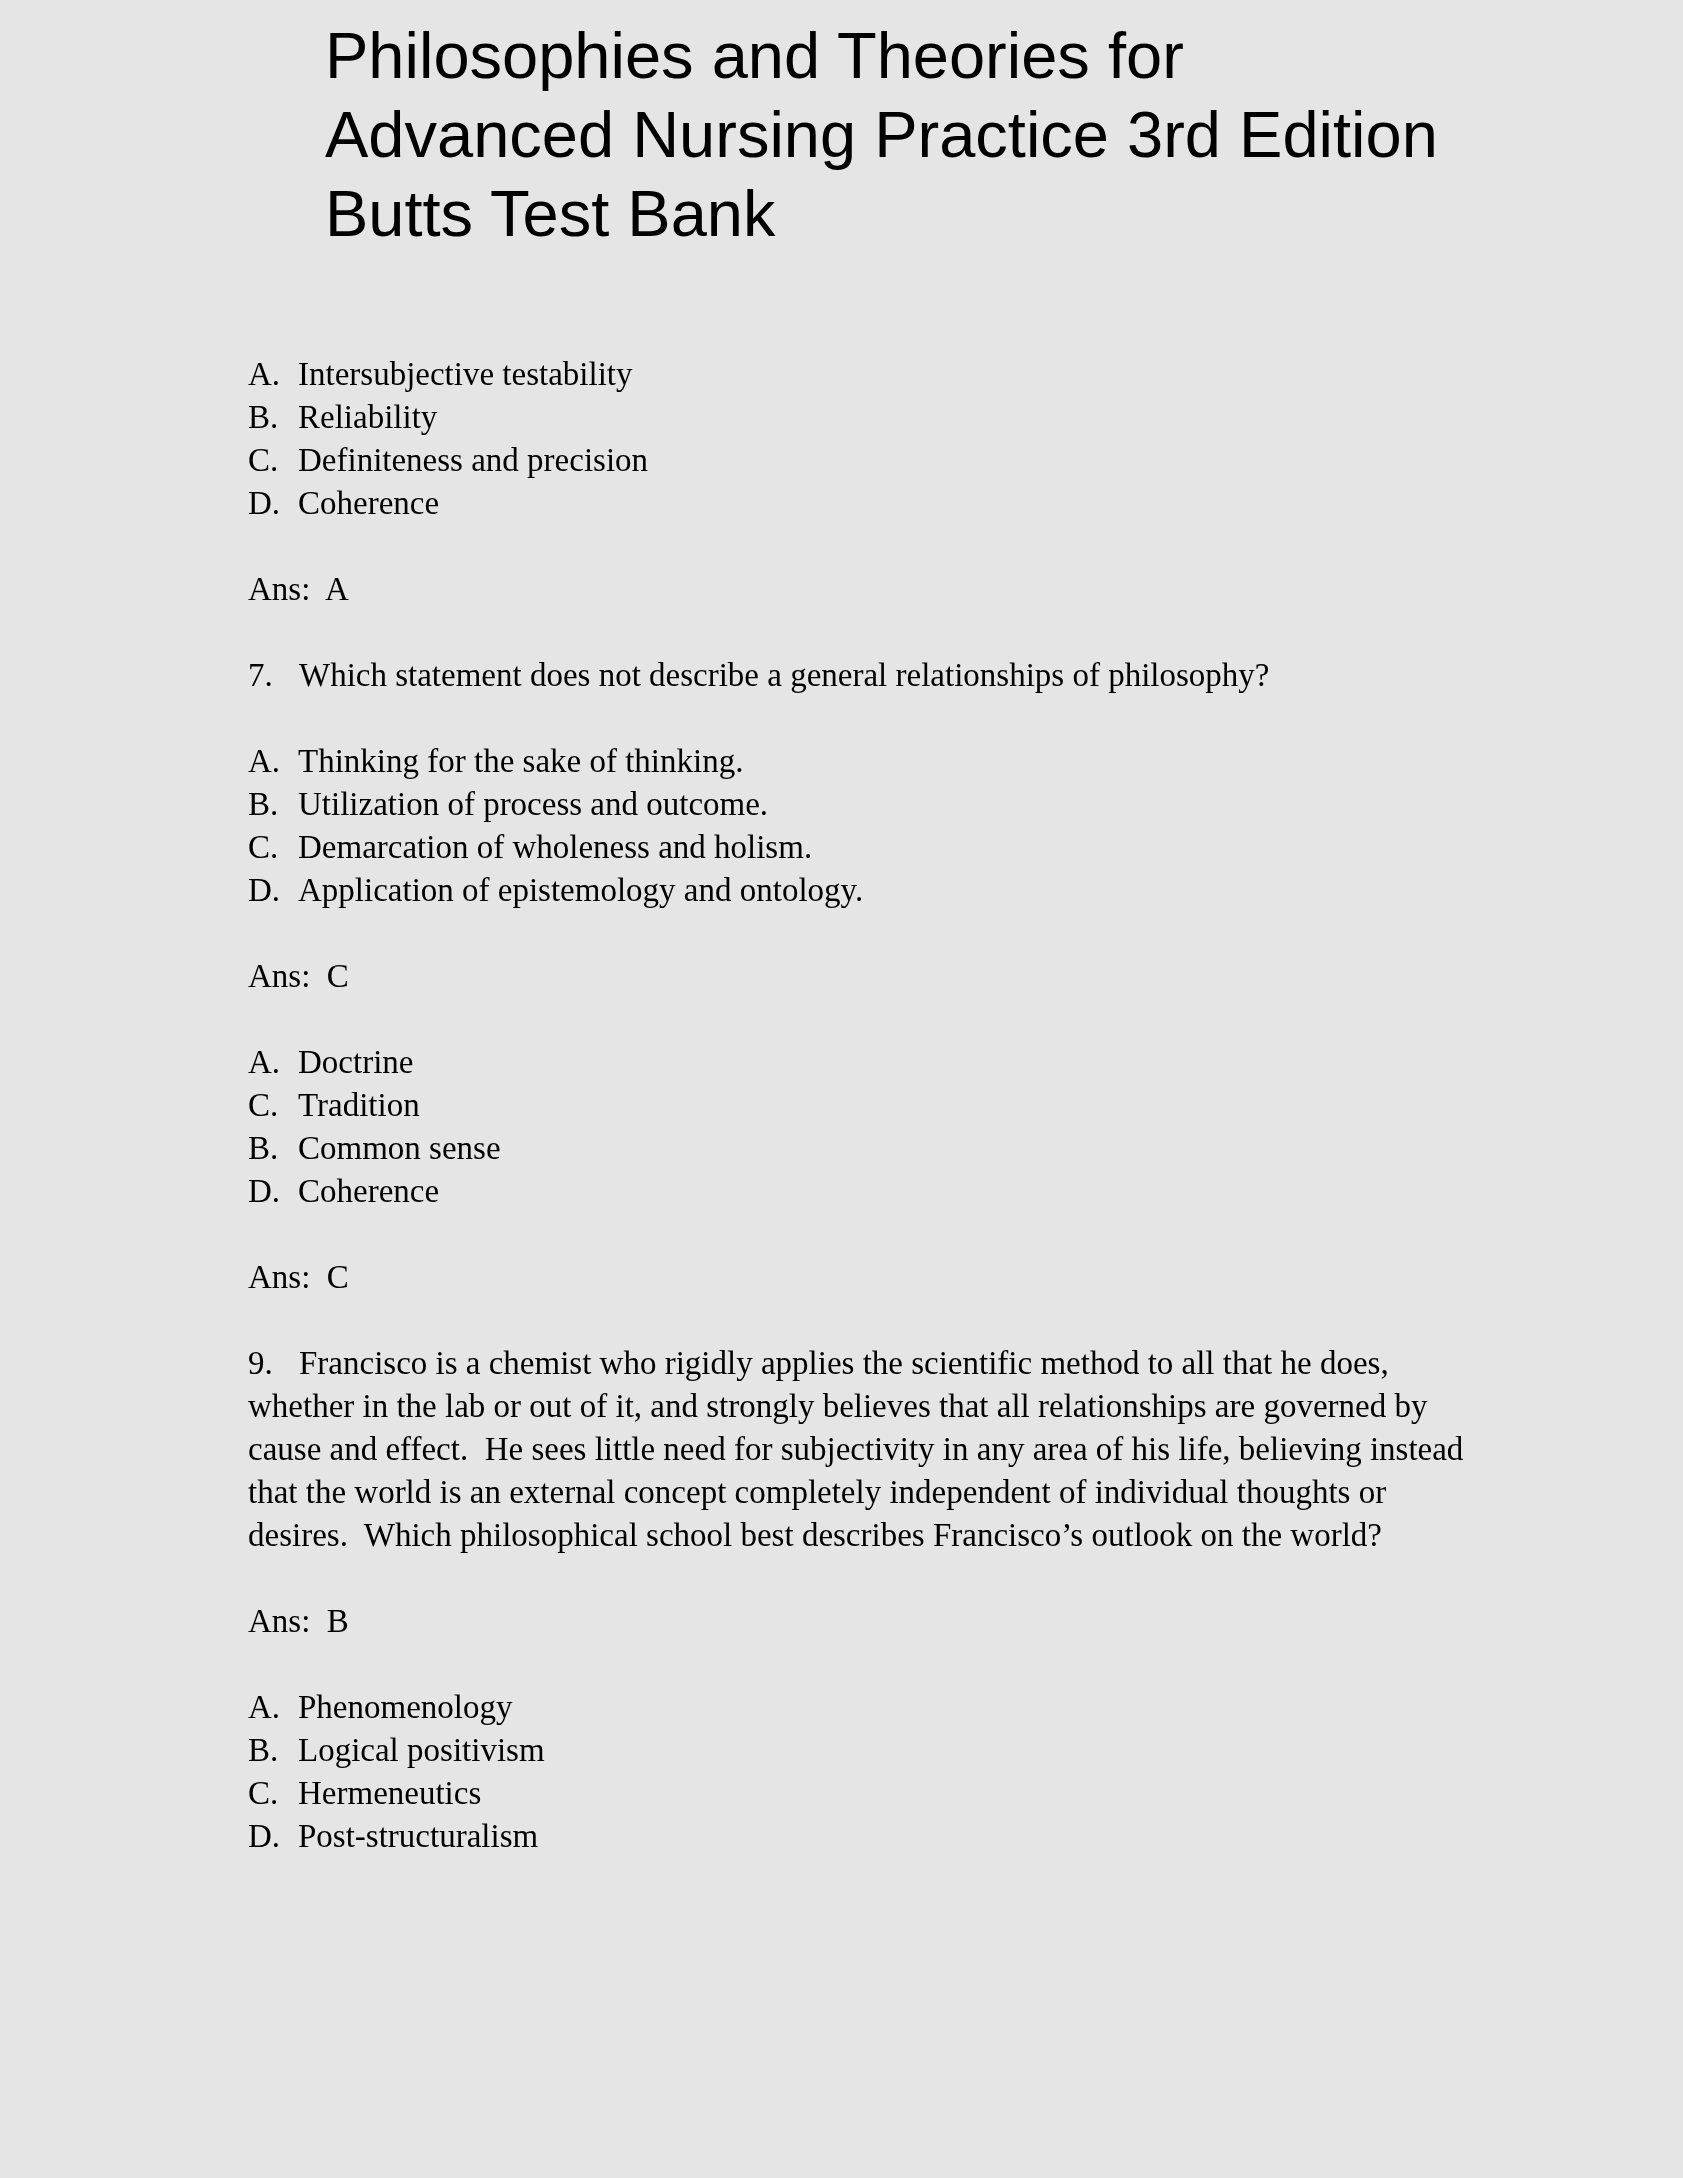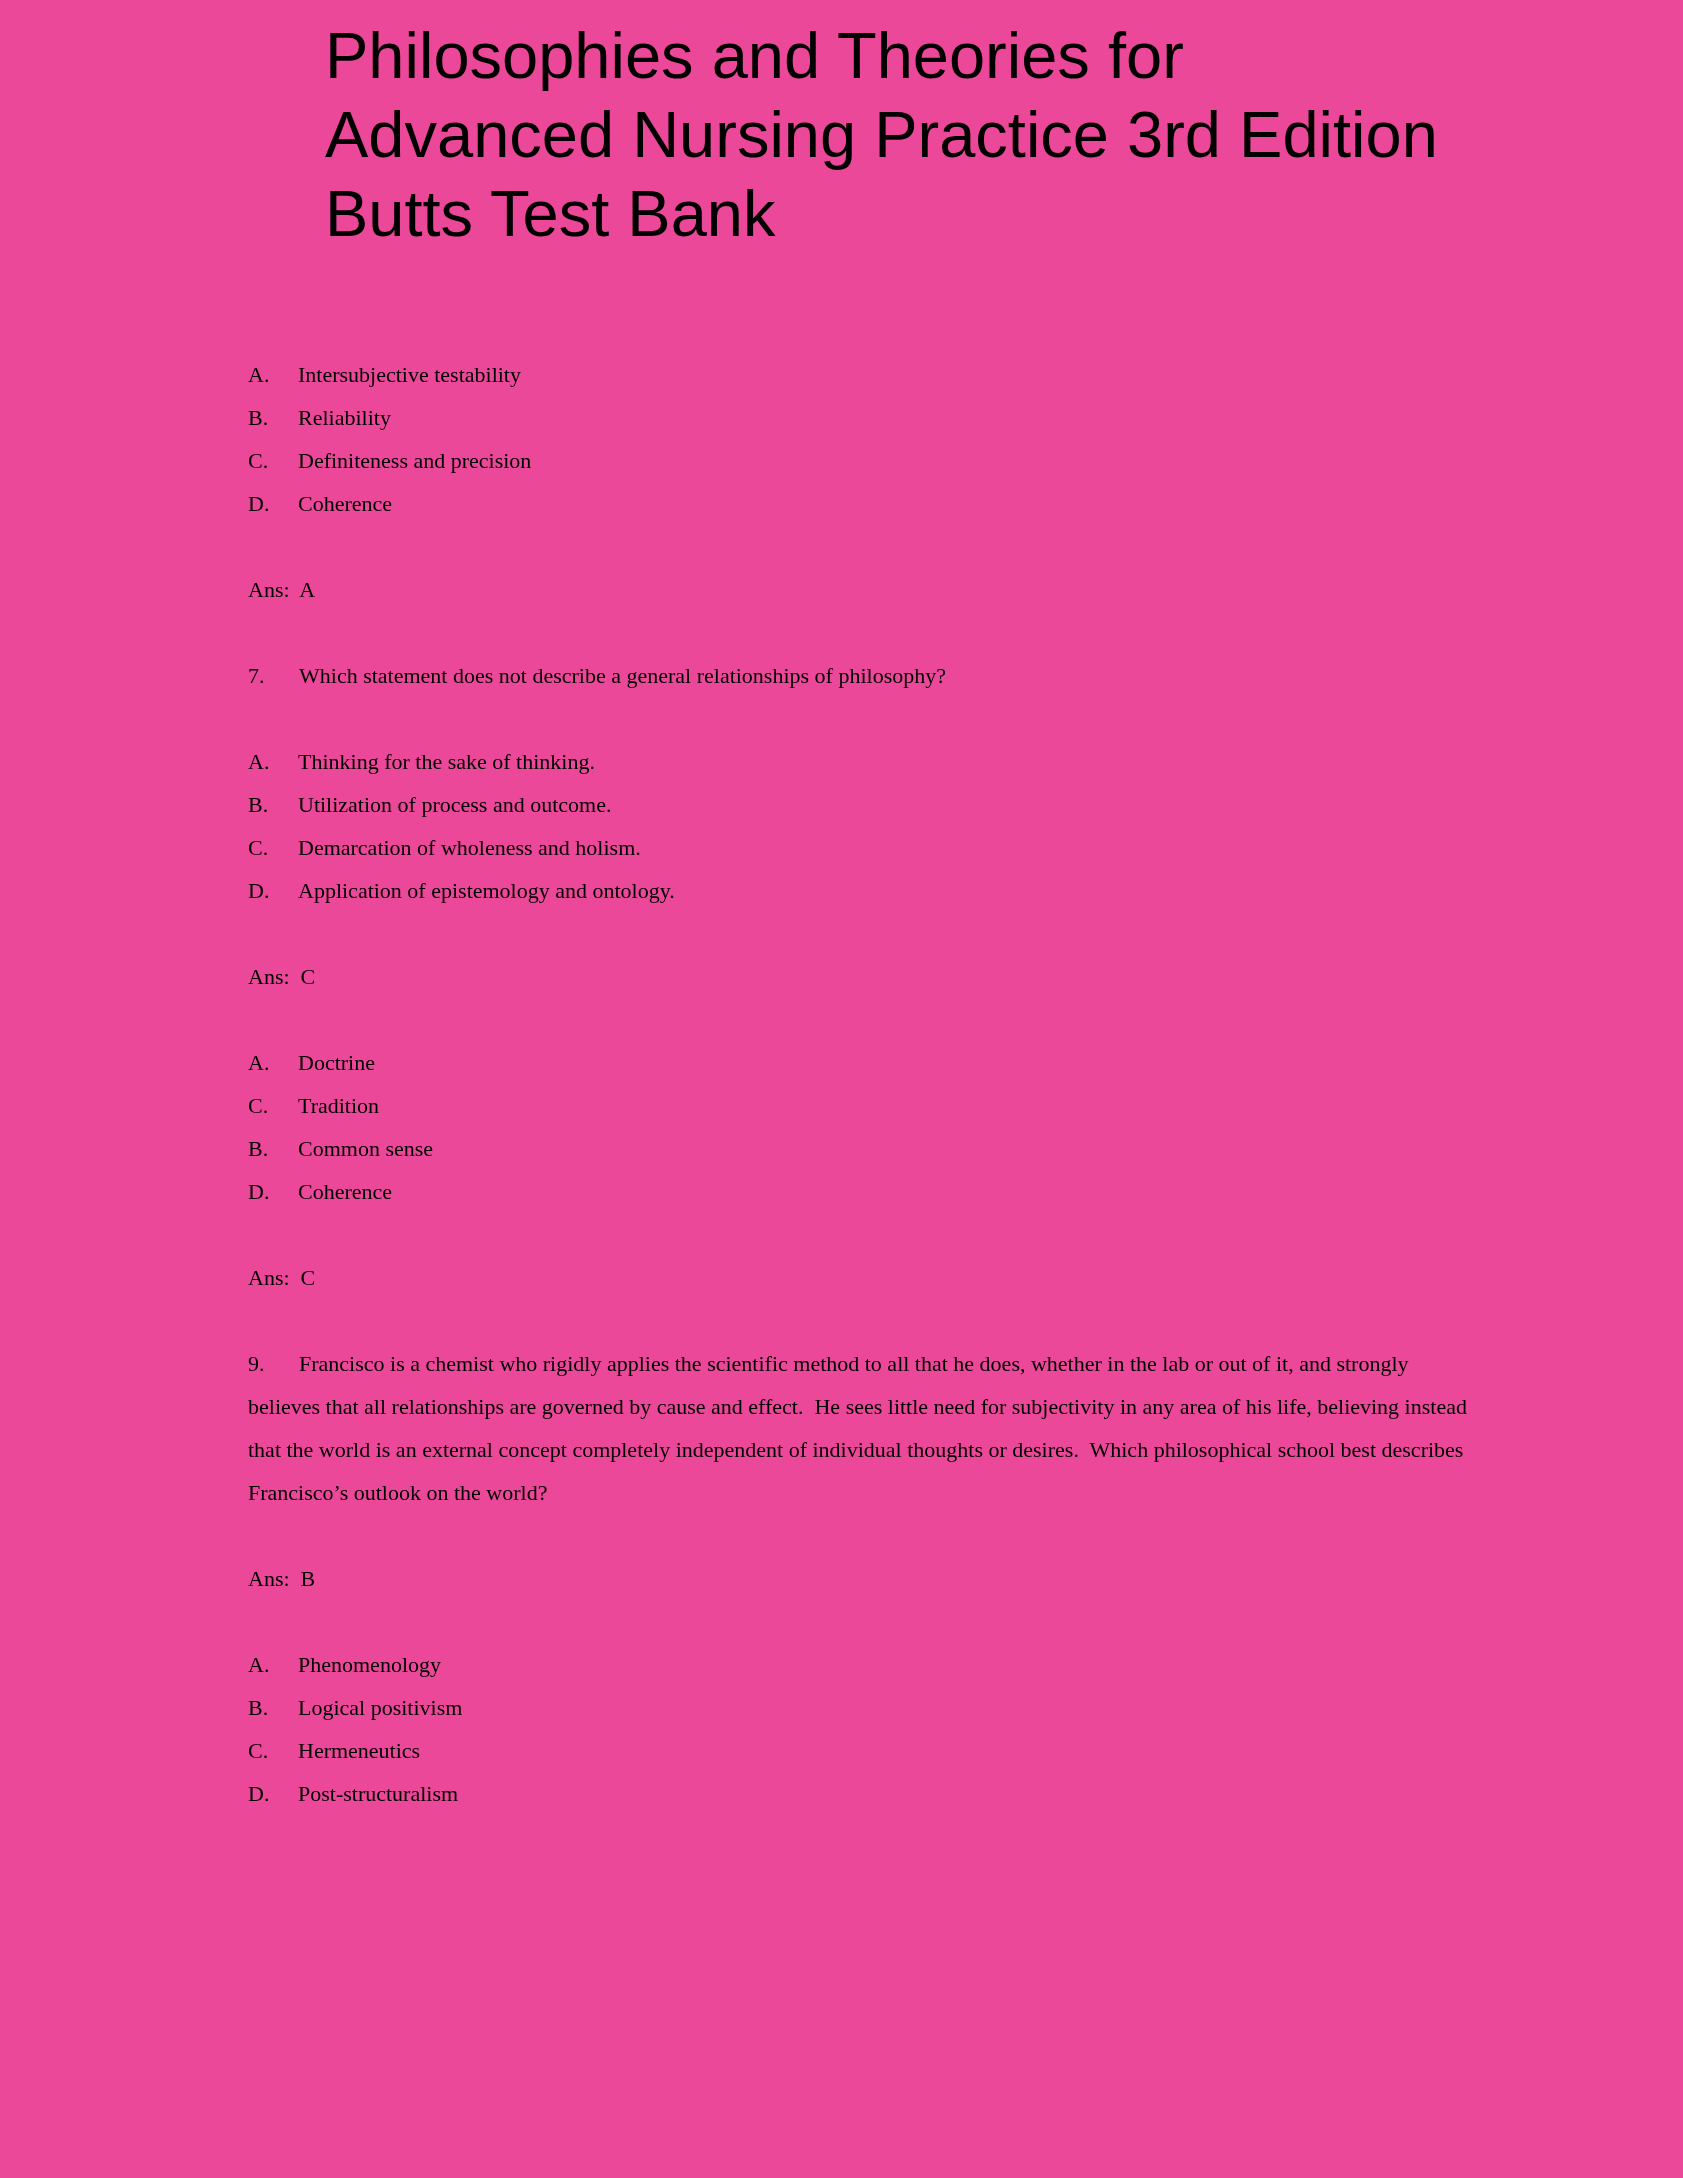--- a/index.html
+++ b/index.html
@@ -2,42 +2,42 @@
 <html><head>
 <meta charset="utf-8">
 <style>
   * { box-sizing: border-box; }
   html, body { margin: 0; padding: 0; background: #ffffff; }
   body { width: 1683px; height: 2178px; }
   .page {
     position: relative;
     width: 1683px;
     height: 2178px;
-    background: #ec4899;
+    background: #e5e5e5;
     overflow: hidden;
     color: #000000;
   }
   .doc-title {
     position: absolute;
     left: 325px;
     top: 16px;
     font-family: "Liberation Sans", "DejaVu Sans", sans-serif;
     font-size: 65px;
     line-height: 79px;
     font-weight: 400;
     color: #000000;
     white-space: nowrap;
   }
   .doc-body {
     position: absolute;
     left: 248px;
     top: 353px;
     width: 1228px;
     font-family: "Liberation Serif", "DejaVu Serif", serif;
-    font-size: 22px;
+    font-size: 33px;
     line-height: 43px;
     color: #000000;
   }
   .block { margin: 0 0 43px 0; }
   .opt-letter {
     display: inline-block;
     width: 50px;
   }
   .q-num {
     display: inline-block;

